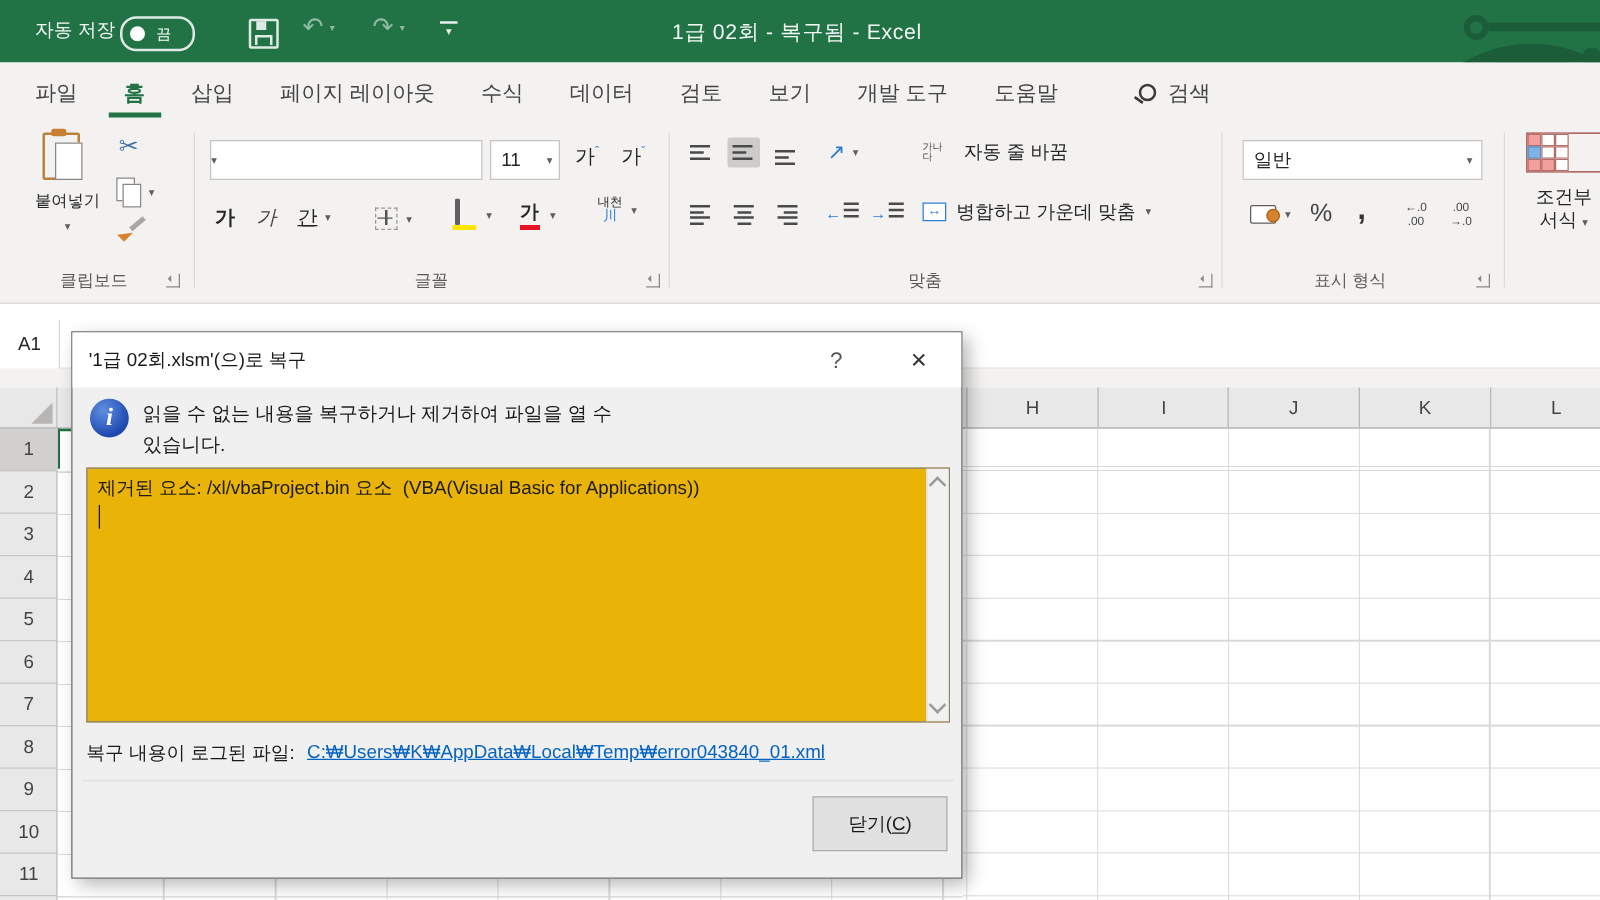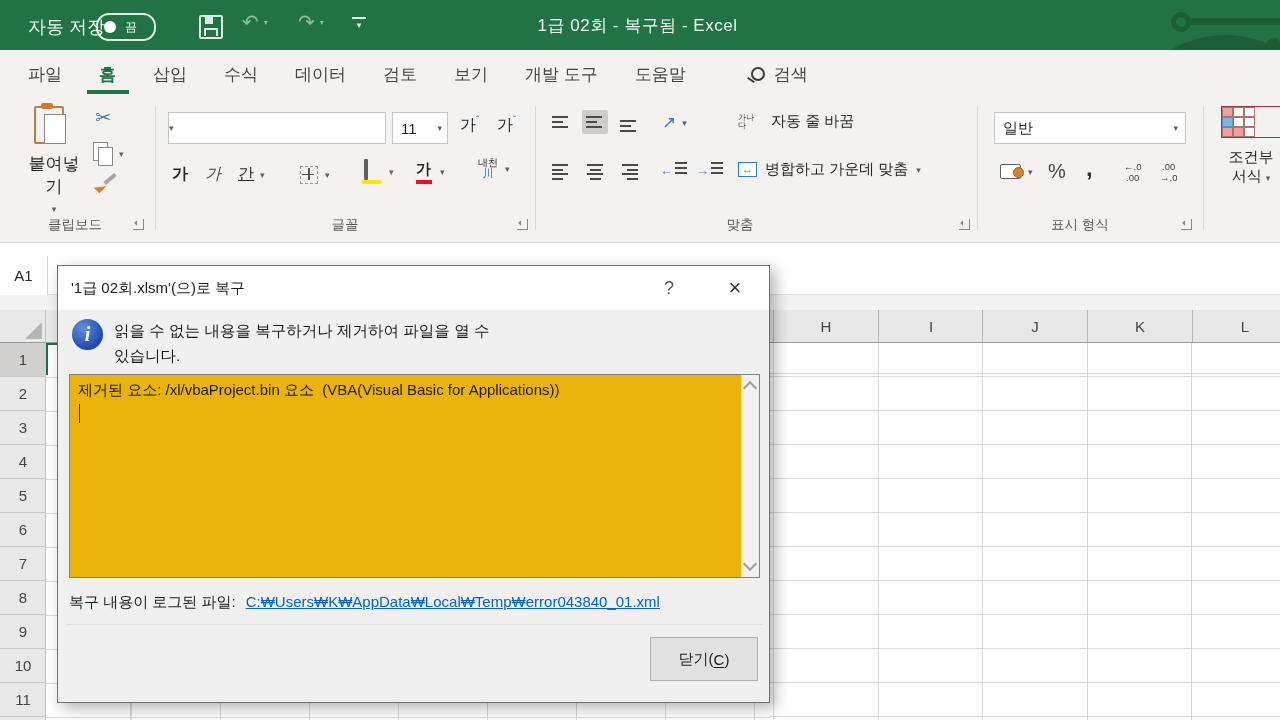--- a/index.html
+++ b/index.html
@@ -4,21 +4,21 @@
 <style>
   html,body{margin:0;padding:0;background:#fff;}
   #app{position:relative;width:1280px;height:720px;overflow:hidden;
        font-family:"Liberation Sans","DejaVu Sans",sans-serif;color:#262626;
        -webkit-font-smoothing:antialiased;}
   .abs{position:absolute;}
   .flex{display:flex;align-items:center;}
 
   
   #titlebar{left:0;top:0;width:1280px;height:50px;background:#217346;overflow:hidden;}
-  .tb-text{color:rgba(255,255,255,.95);font-size:18px;}
+  .tb-text{color:rgba(255,255,255,.95);font-size:15px;}
   #autosave-toggle{left:96px;top:13px;width:56px;height:24px;border:2px solid rgba(255,255,255,.85);
       border-radius:13px;display:flex;align-items:center;}
   #autosave-dot{width:12px;height:12px;border-radius:50%;background:#fff;margin-left:6px;}
   #autosave-state{color:#fff;font-size:12px;margin-left:9px;}
   .floppy{width:20px;height:20px;border:2px solid rgba(255,255,255,.85);border-radius:2px;position:relative;}
   .floppy:before{content:"";position:absolute;left:4px;top:0;width:8px;height:7px;background:rgba(255,255,255,.85);}
   .floppy:after{content:"";position:absolute;left:3px;bottom:1px;width:10px;height:6px;border:2px solid rgba(255,255,255,.85);border-bottom:none;}
   .qat-arrow{font-size:20px;line-height:1;color:rgba(255,255,255,.5);}
   .mini-caret{font-size:8px;color:rgba(255,255,255,.5);}
   #qat-custom{left:352px;top:17px;width:14px;color:rgba(255,255,255,.9);font-size:9px;text-align:center;
@@ -43,21 +43,21 @@
   .mag:after{content:"";position:absolute;left:-6px;top:10px;width:8px;height:2px;background:#3b3a39;transform:rotate(35deg);}
 
   
   #ribbon{left:0;top:98px;width:1280px;height:145px;background:#f3f2f1;border-bottom:1px solid #d8d6d4;box-sizing:border-box;}
   .vsep{position:absolute;top:8px;width:1px;height:124px;background:#dcdad8;}
   .grp-label{position:absolute;top:118px;font-size:13.5px;color:#5a5856;text-align:center;}
   .launcher{position:absolute;width:10px;height:10px;border-left:1px solid #8a8886;border-top:1px solid #8a8886;transform:rotate(180deg);}
   .launcher:after{content:"";position:absolute;right:2px;bottom:2px;width:0;height:0;
       border-top:4px solid #8a8886;border-left:4px solid transparent;transform:rotate(45deg);}
   .caret{font-size:9px;color:#605e5c;}
-  .rbtn-txt{font-size:17px;color:#262626;}
+  .rbtn-txt{font-size:13px;color:#262626;}
 
   
   .clip-back{width:26px;height:34px;border:2px solid #b9813d;border-radius:2px;background:#f3f2f1;position:relative;}
   .clip-back:before{content:"";position:absolute;left:5px;top:-5px;width:12px;height:6px;background:#c87f2f;border-radius:2px;}
   .clip-front{position:absolute;left:10px;top:8px;width:20px;height:28px;background:#fff;border:1.5px solid #8a8886;}
   .scissors{font-size:19px;color:#4472a8;line-height:1;}
   .copy-back{width:13px;height:17px;border:1.5px solid #8a8886;background:#fff;}
   .copy-front{position:absolute;left:5px;top:5px;width:13px;height:17px;border:1.5px solid #8a8886;background:#fff;}
   .brush-handle{width:14px;height:4px;background:#a8a6a4;transform:rotate(-40deg);position:absolute;left:8px;top:3px;}
   .brush-head{width:0;height:0;border-left:8px solid transparent;border-bottom:10px solid #d8832b;transform:rotate(45deg);position:absolute;left:1px;top:8px;}
@@ -182,20 +182,21 @@
     <div id="deco-line" class="abs deco"></div>
     <div id="deco-ring-big" class="abs"></div>
     <div id="deco-bar" class="abs deco"></div>
     <div id="deco-dot" class="abs deco"></div>
   </div>
 
   <div id="tabs-row" class="abs">
     <div class="tab">파일</div>
     <div class="tab active">홈</div>
     <div class="tab">삽입</div>
+    <div class="tab">페이지 레이아웃</div>
     <div class="tab">수식</div>
     <div class="tab">데이터</div>
     <div class="tab">검토</div>
     <div class="tab">보기</div>
     <div class="tab">개발 도구</div>
     <div class="tab">도움말</div>
     <div id="search-box">
       <span class="mag"></span>
       <span>검색</span>
     </div>

